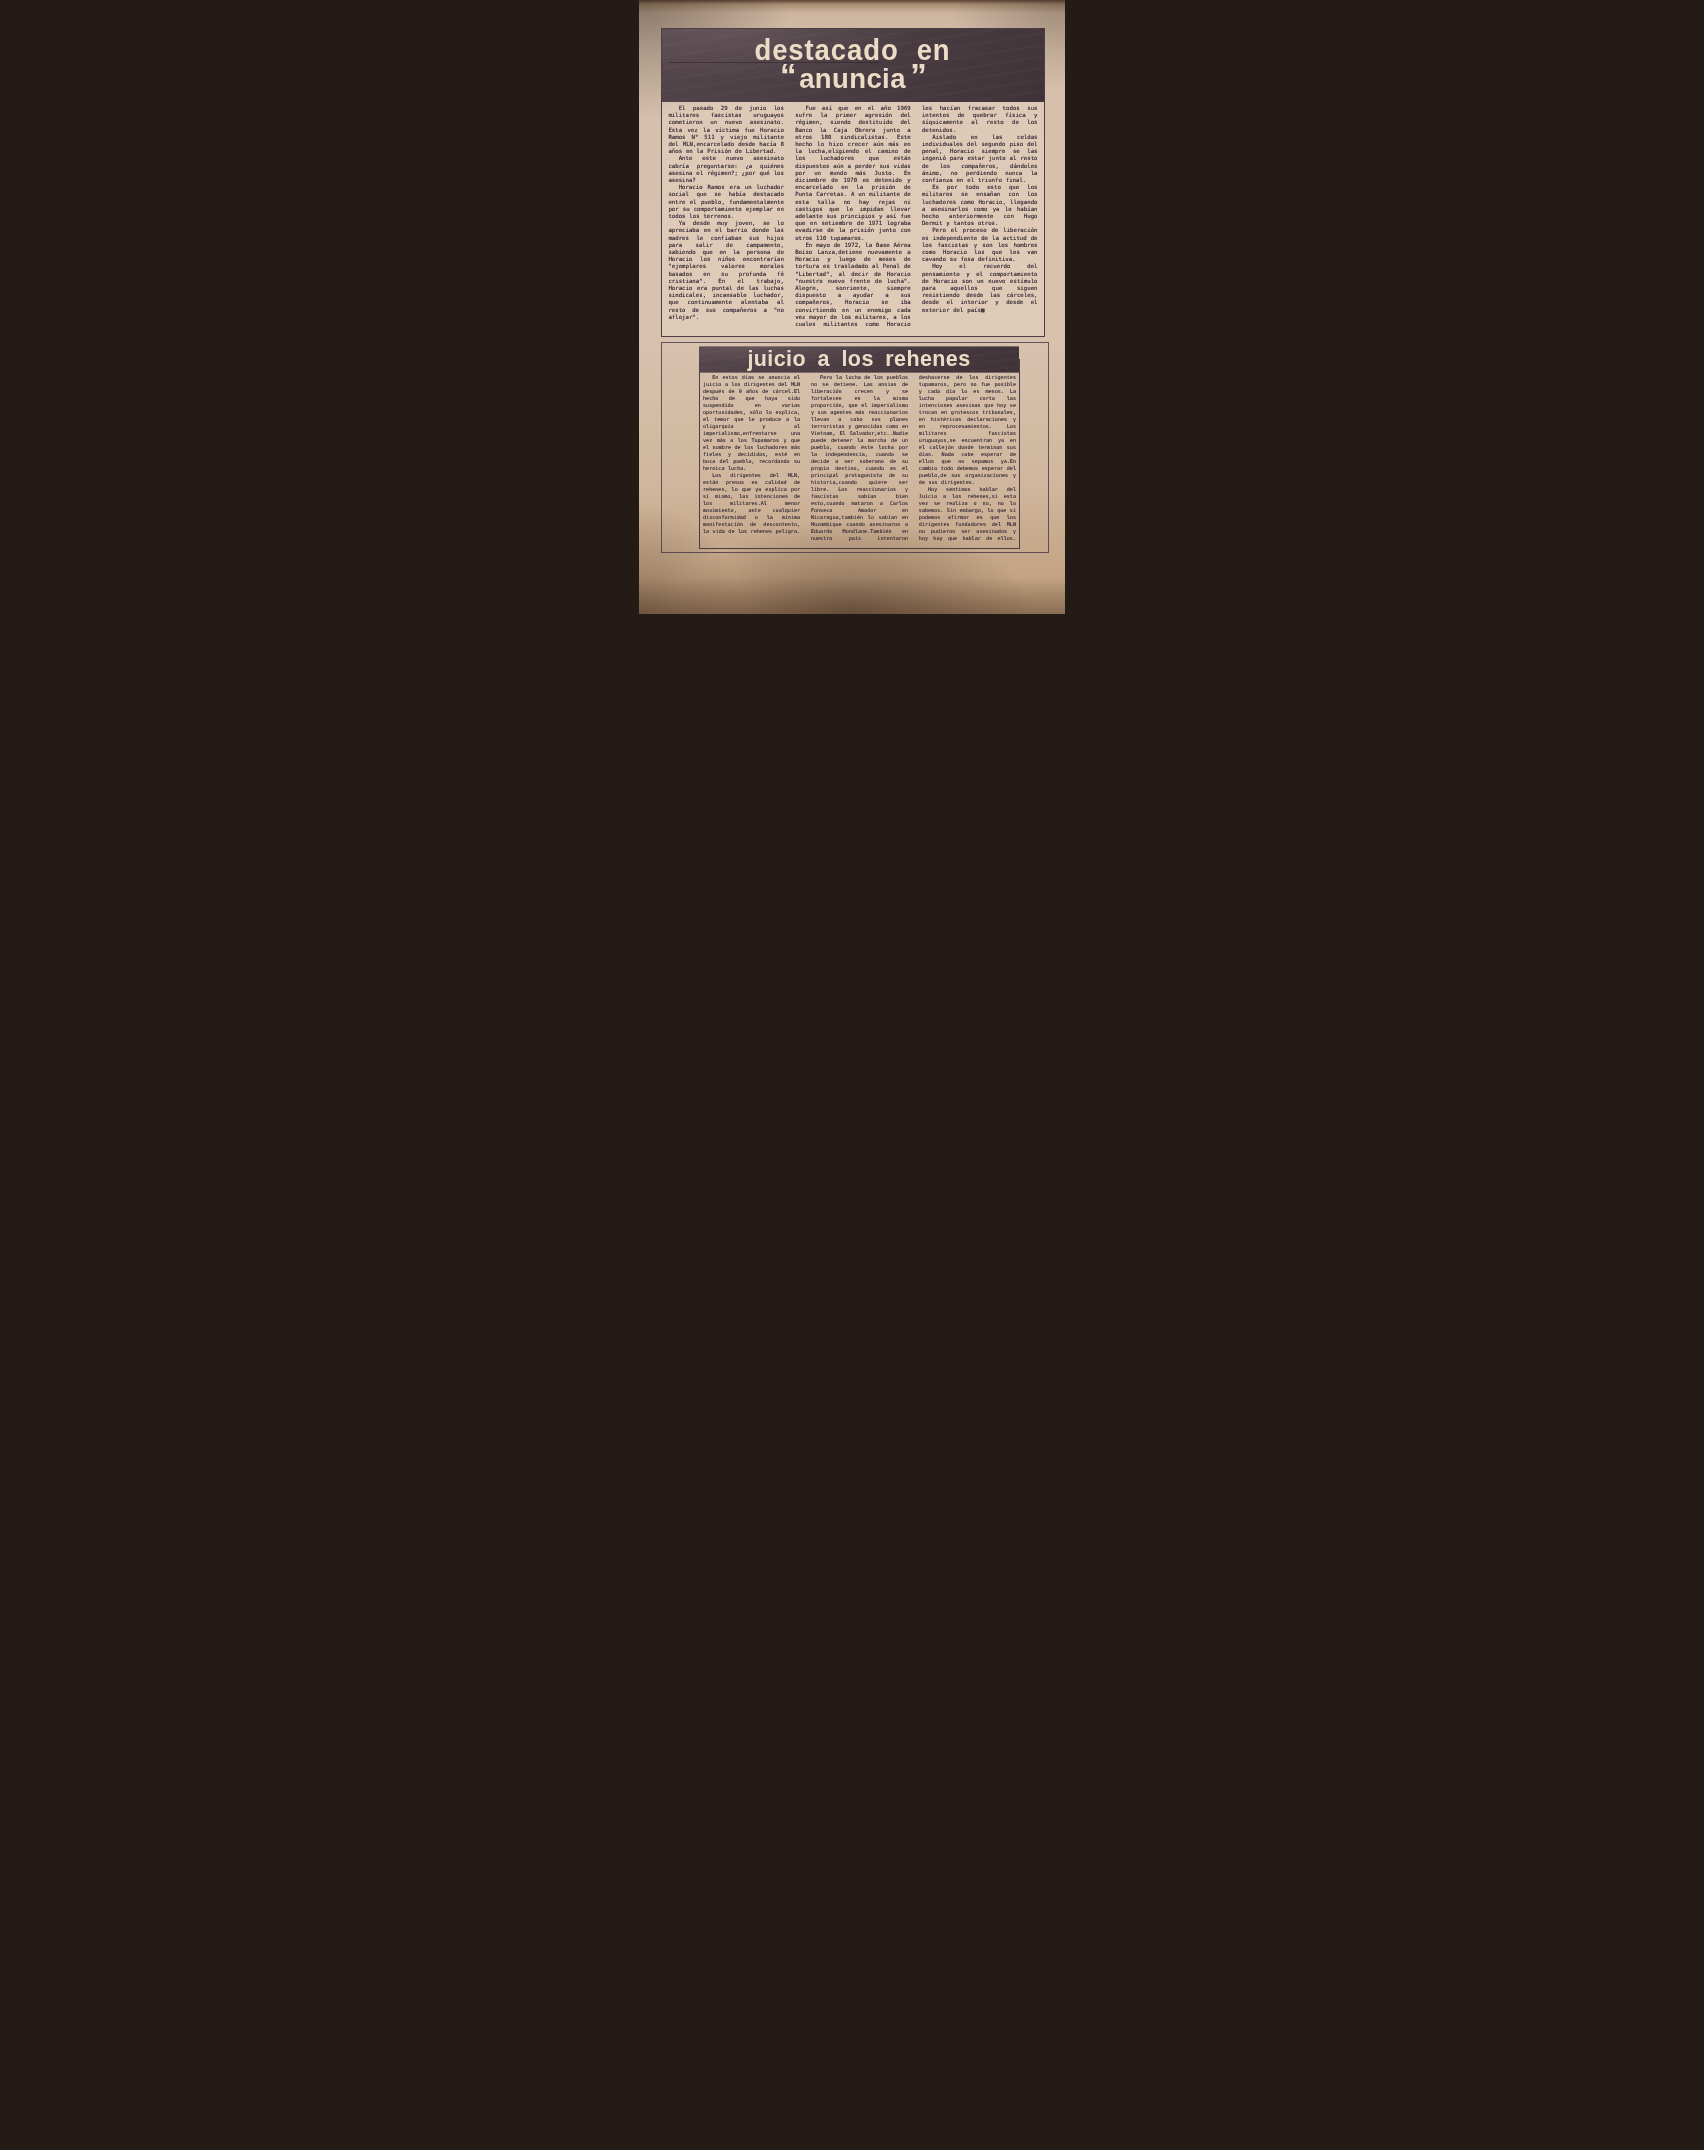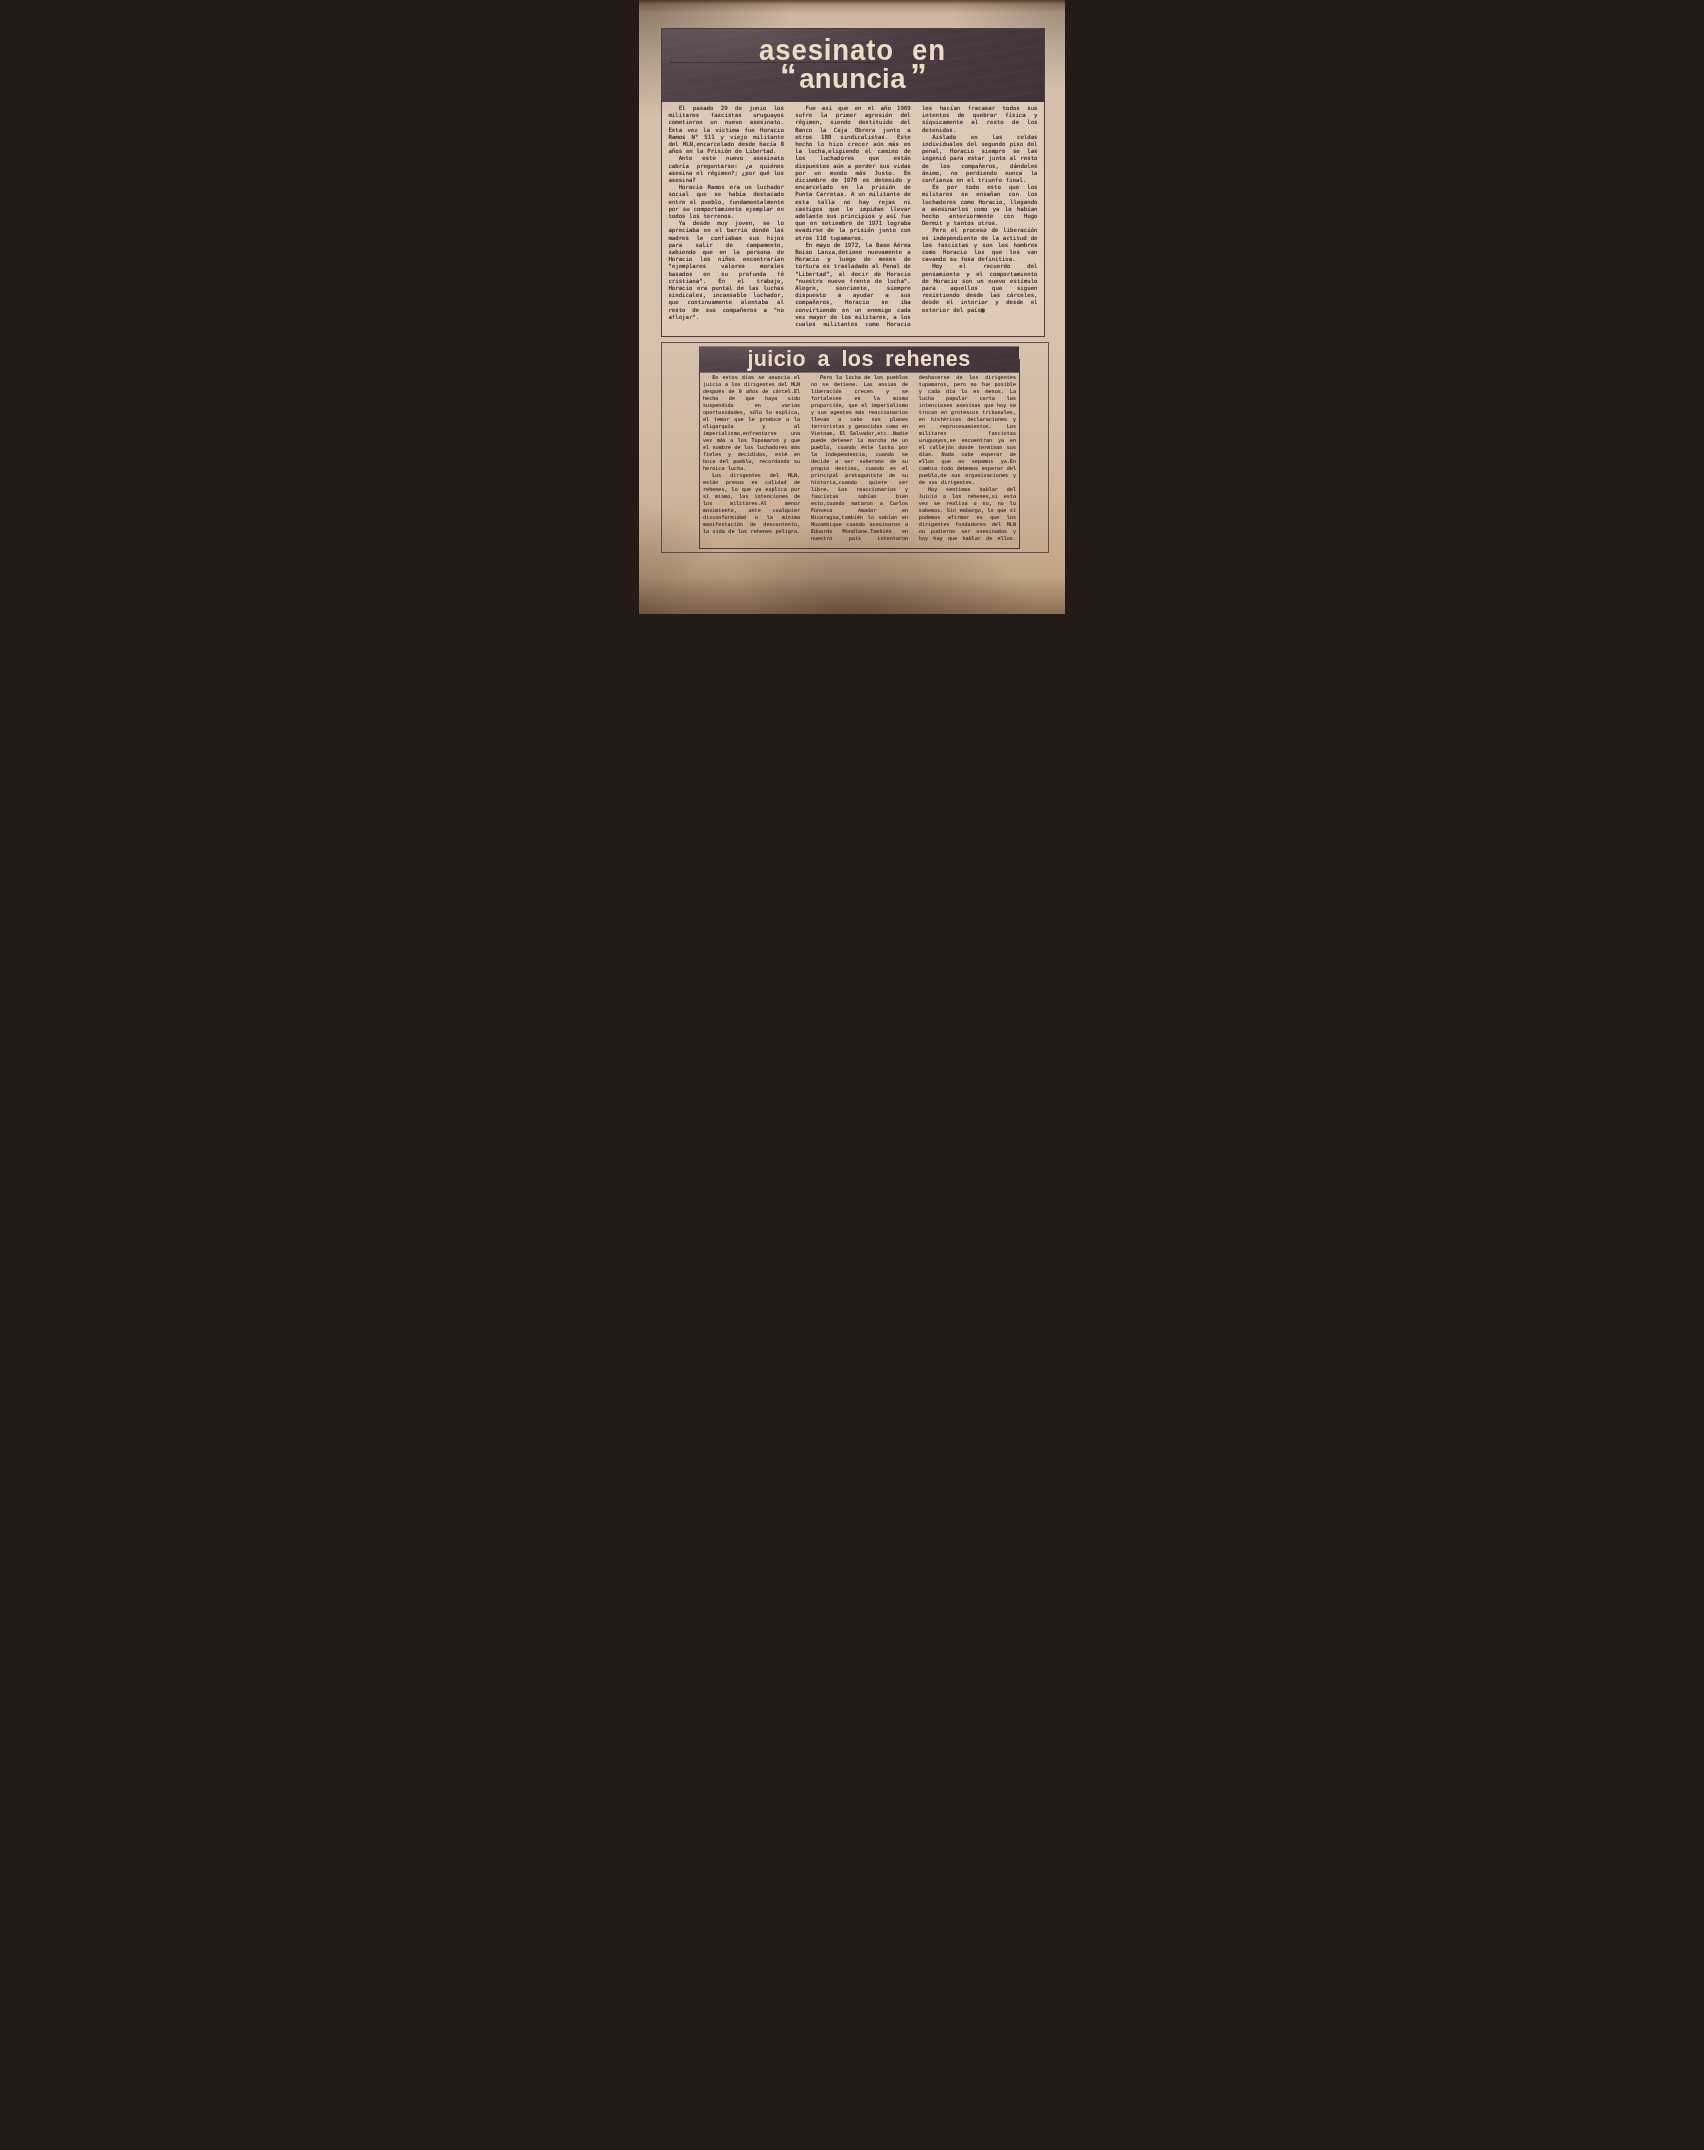--- a/index.html
+++ b/index.html
@@ -112,21 +112,21 @@
   }
 </style>
 </head>
 <body>
 
 <div class="photo">
 
   <section class="article a1">
     <header class="banner a1-banner">
       <div class="crease"></div>
-      <div class="a1-title-1">asesinato en</div>
+      <div class="a1-title-1">destacado en</div>
       <div class="a1-title-2">
         <span class="quote open">“</span>
         <span>anuncia</span>
         <span class="quote close">”</span>
       </div>
     </header>
     <div class="a1-body">
         <p>El pasado 29 de junio los militares fascistas uruguayos cometieron un nuevo asesinato. Esta vez la víctima fue Horacio Ramos N° 511 y viejo militante del MLN,encarcelado desde hacía 8 años en la Prisión de Libertad.</p>
         <p>Ante este nuevo asesinato cabría preguntarse: ¿a quiénes asesina el régimen?; ¿por qué los asesina?</p>
         <p>Horacio Ramos era un luchador social que se había destacado entre el pueblo, fundamentalmente por su comportamiento ejemplar en todos los terrenos.</p>

